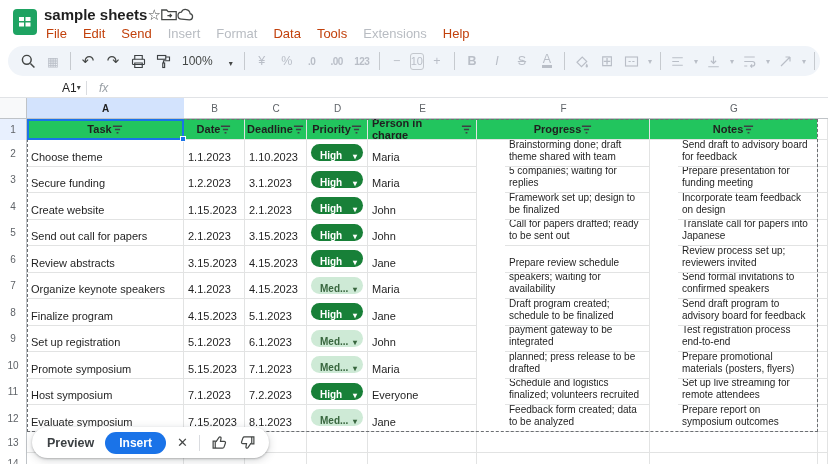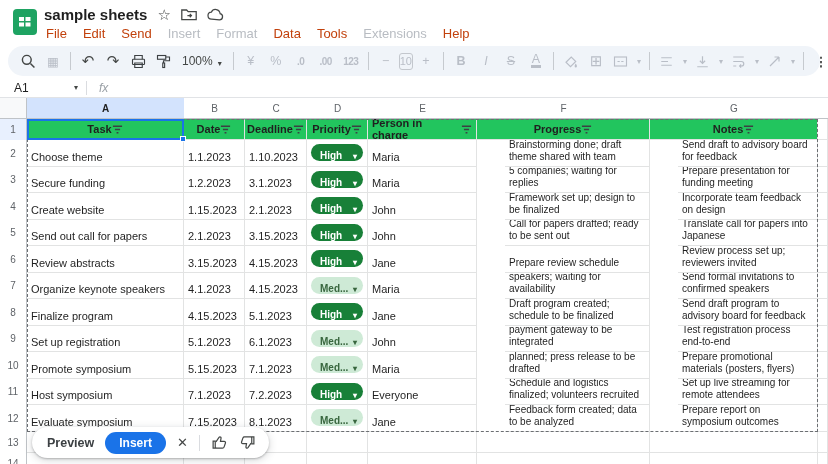--- a/index.html
+++ b/index.html
@@ -3,50 +3,50 @@
 <meta charset="utf-8">
 <style>
   * { margin:0; padding:0; box-sizing:border-box; }
   html,body { width:828px; height:464px; overflow:hidden; background:#fff;
               font-family:"Liberation Sans", sans-serif; }
   body { position:relative; }
 
   
   #titlebar { position:absolute; left:0; top:0; width:828px; height:45px; background:#fff; }
   #logo { position:absolute; left:12px; top:9px; width:26px; height:26px; }
-  #title-row { position:absolute; left:44px; top:4px; height:20px; display:flex; align-items:center; gap:10px; }
+  #title-row { position:absolute; left:44px; top:4px; height:20px; display:flex; align-items:center; gap:0; }
   #doc-title { font-size:15px; font-weight:bold; color:#1f1f1f; }
   .title-ic { color:#444746; font-size:15px; line-height:1; display:flex; align-items:center; }
   #menubar { position:absolute; left:38px; top:23px; height:20px; display:flex; align-items:center; }
   .menu-item { font-size:13px; color:#c2410c; padding:2px 8px; border-radius:4px; cursor:default; }
   .menu-item.disabled { color:#b8bcc2; }
 
   
   #toolbar { position:absolute; left:8px; top:46px; width:812px; height:30px;
              background:#f0f4f9; border-radius:15px; display:flex; align-items:center;
              padding:0 8px; gap:1px; }
   .tb-btn { min-width:24px; height:24px; display:flex; align-items:center; justify-content:center;
             color:#444746; font-size:12.5px; border-radius:4px; flex:0 0 auto; }
   .tb-btn svg { display:block; }
   .tb-btn.dis, .tb-txt.dis { color:#b9bec7; }
   .tb-sep { width:1px; height:18px; background:#c6cacf; margin:0 4px; flex:0 0 auto; }
-  .tb-zoom { display:flex; align-items:flex-end; gap:5px; font-size:12px; color:#444746; padding:0 6px; }
+  .tb-zoom { display:flex; align-items:flex-end; gap:16px; font-size:12px; color:#444746; padding:0 6px; }
   .tb-caret { font-size:8px; color:inherit; }
   .fontsize-box { width:24px; height:17px; border:1px solid #c3c7cd; border-radius:3px;
                   display:flex; align-items:center; justify-content:center; font-size:11px; color:#b9bec7; }
   .strike { text-decoration:line-through; }
   .ul-a { line-height:11px; border-bottom:3px solid currentColor; padding:0 1px; font-size:12.5px; }
   .num123 { font-size:10px; letter-spacing:-0.5px; font-weight:bold; }
   .dec { font-size:10px; font-weight:bold; letter-spacing:-0.5px; }
 
   
   #formulabar { position:absolute; left:0; top:78px; width:828px; height:20px; background:#fff;
                 border-bottom:1px solid #e1e3e6; display:flex; align-items:center; }
   #name-box { width:86px; display:flex; align-items:center; justify-content:space-between; padding:0 8px 0 14px; }
-  #cell-ref { font-size:12px; color:#1f1f1f; }
+  #cell-ref { font-size:12px; color:#1f1f1f;margin-left:48px; }
   #name-caret { font-size:8px; color:#444746; }
   #fb-sep { width:1px; height:14px; background:#dadce0; margin-right:12px; }
   #fx-label { font-size:12px; font-style:italic; color:#9aa0a6; }
 
   
   #sheet { position:absolute; left:0; top:98px; width:828px; height:366px; overflow:hidden; }
   #grid { position:absolute; left:0; top:0; display:grid;
           grid-template-columns:27px 157px 61px 62px 61px 109px 173px 168px 10px;
           grid-template-rows:21px 21px repeat(11,26.5px) 21px 21px; }
   .gc { border-right:1px solid #e2e3e3; border-bottom:1px solid #e2e3e3; overflow:hidden; background:#fff; }

